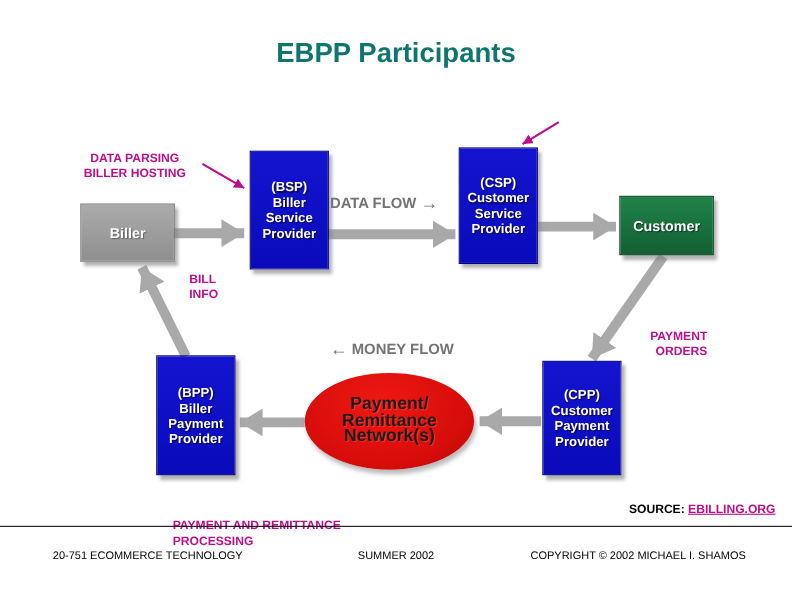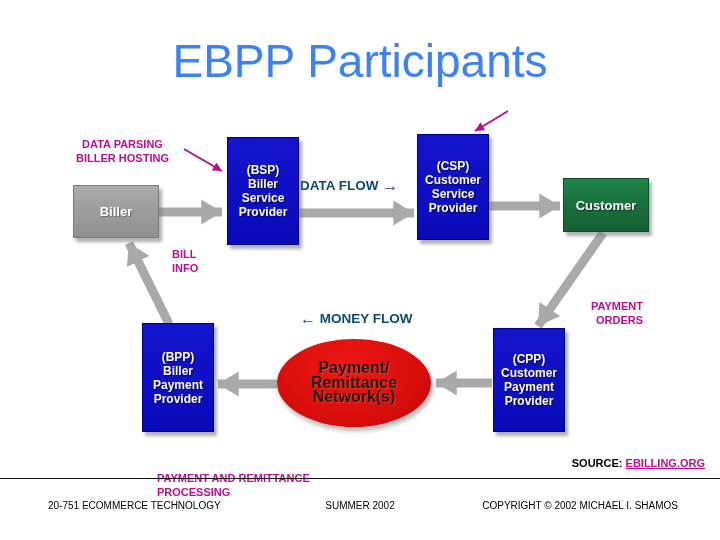--- a/index.html
+++ b/index.html
@@ -2,35 +2,35 @@
 <html><head>
 <meta charset="utf-8">
 <style>
   html,body { margin:0; padding:0; background:#fff; }
   .slide {
     position:relative; width:720px; height:540px; background:#ffffff;
     font-family:"Liberation Sans", sans-serif; overflow:hidden;
   }
   .title {
     position:absolute; top:34px; left:0; width:100%; text-align:center;
-    font-size:46px; font-weight:normal; color:#3b82f6;
+    font-size:25px; font-weight:bold; color:#0f766e;
   }
   .arrows { position:absolute; left:0; top:0; width:720px; height:540px; }
   .note {
     position:absolute; color:#bb0d8c; font-weight:bold;
     font-size:11px; line-height:13.5px; white-space:nowrap;margin-top:28px;
   }
   .note .ln { display:block; }
   #note-bsp   { top:110px; left:55px;  width:135px; text-align:center; }
   #note-csp   { top:104px; left:509px; text-align:left; }
   #bill-info  { top:220px; left:172px; }
   #pay-orders { top:272px; left:565px; width:78px; text-align:right; }
   #pay-proc   { top:444px; left:157px; }
   .flow-label {
-    position:absolute; color:#0c4a6e; font-weight:bold; font-size:13.5px; white-space:nowrap;
+    position:absolute; color:#737373; font-weight:bold; font-size:13.5px; white-space:nowrap;
   }
   #data-flow  { top:177px; left:300px; }
   #money-flow { top:310px; left:300px; }
   .flow-label .glyph { font-size:16px; vertical-align:-1px; }
   .box {
     position:absolute; color:#fff; font-weight:bold; text-align:center;
     display:flex; flex-direction:column; align-items:center; justify-content:center;
     box-shadow:3px 4px 3px rgba(125,125,125,0.6);
   }
   .box .ln { display:block; }

